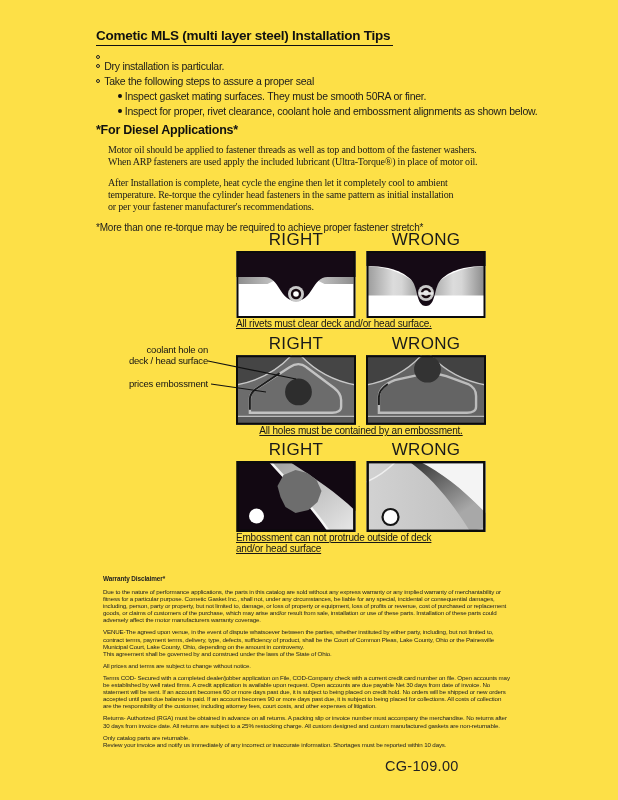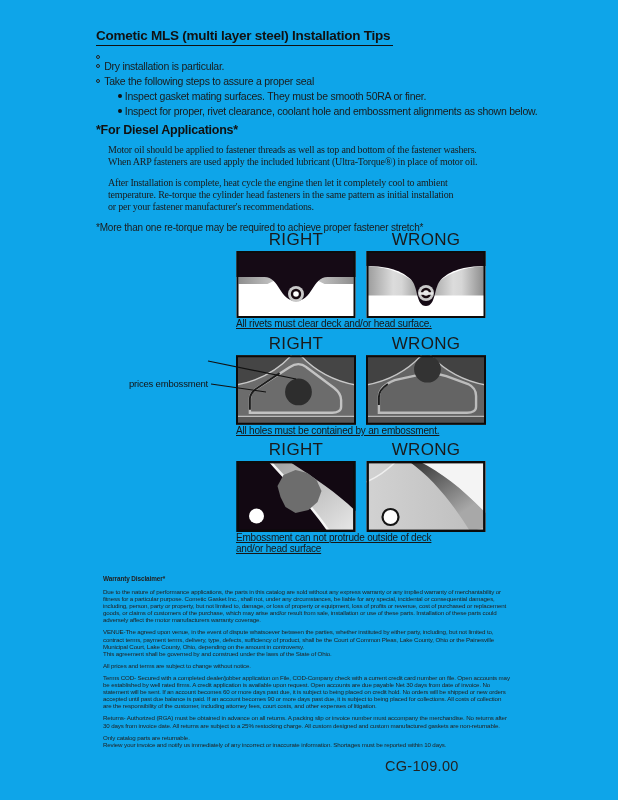--- a/index.html
+++ b/index.html
@@ -1,16 +1,16 @@
 <!DOCTYPE html>
 <html><head>
 <meta charset="utf-8">
 <style>
   html,body{margin:0;padding:0;background:#ffffff;}
-  .page{position:relative;width:618px;height:800px;background:#0ea5e9;overflow:hidden;
+  .page{position:relative;width:618px;height:800px;background:#fde047;overflow:hidden;
         font-family:"Liberation Sans", sans-serif;color:#1b1b1b;}
 
   
   .main{position:absolute;left:96px;top:26px;width:442px;}
   .title{font-size:13.5px;font-weight:bold;letter-spacing:-0.25px;color:#111;
          display:inline-block;border-bottom:1.7px solid #111;padding:0 3px 1.5px 0;margin:0 0 4px 0;}
   .tip{display:flex;font-size:10.5px;line-height:15px;letter-spacing:-0.25px;color:#1a1a1a;}
   .tip.sub{margin-left:22px;}
   .marker-o{box-sizing:border-box;flex:none;width:4.2px;height:4.2px;border:1px solid #222;
             border-radius:50%;margin:5px 4px 0 0;}
@@ -18,21 +18,21 @@
   .h2{font-size:12.5px;font-weight:bold;letter-spacing:-0.25px;color:#111;margin:4px 0 7px 0;}
   .para{font-size:10px;line-height:12px;letter-spacing:-0.2px;margin:0 0 9px 12px;white-space:pre-line;font-family:Liberation Serif, serif;}
   .note{font-size:10px;line-height:12px;letter-spacing:-0.2px;margin:1px 0 0 0;}
 
   
   .diagrams{position:absolute;left:236px;top:230px;width:250px;}
   .dg-headers{display:flex;gap:10px;font-size:17px;letter-spacing:0.3px;color:#1a1a1a;}
   .dg-headers span{width:120px;text-align:center;}
   .dg-images{display:flex;gap:10px;margin-top:1px;}
   .dg-caption{font-size:10px;letter-spacing:-0.2px;color:#161616;margin-top:0;line-height:11px;white-space:pre-line;text-decoration:underline;}
-  .dg-caption.center{}
+  .dg-caption.center{text-align:center;}
   .row2{margin-top:5px;}
   .row3{margin-top:4px;}
 
   
   .lbl{position:absolute;font-size:9.5px;line-height:10.5px;letter-spacing:-0.2px;color:#141414;
        text-align:right;white-space:pre-line;}
   .lbl-coolant{left:108px;top:345px;width:100px;}
   .lbl-emboss{left:98px;top:379px;width:110px;}
   .leaders{position:absolute;left:206px;top:354px;z-index:5;}
 
@@ -205,20 +205,22 @@
           <path d="M30,0 C21,9 11,16 0,21" fill="none" stroke="#efefef" stroke-width="1.5"></path>
           <circle cx="24" cy="56" r="8" fill="#ffffff" stroke="#151515" stroke-width="2.2"></circle>
           <rect x="1.2" y="1.2" width="116.6" height="68.6" fill="none" stroke="#0b0b0b" stroke-width="2.4"></rect>
         </svg>
       </div>
       <div class="dg-caption">Embossment can not protrude outside of deck
 and/or head surface</div>
     </div>
   </div>
 
+  <div class="lbl lbl-coolant">coolant hole on
+deck / head surface</div>
   <div class="lbl lbl-emboss">prices embossment</div>
   <svg class="leaders" width="100" height="42">
     <line x1="2" y1="7" x2="90" y2="25" stroke="#111111" stroke-width="1.1"></line>
     <line x1="5" y1="30" x2="60" y2="38" stroke="#111111" stroke-width="1.1"></line>
   </svg>
 
   <div class="disclaimer">
     <div class="disc-h">Warranty Disclaimer*</div>
     <p class="disc-p">Due to the nature of performance applications, the parts in this catalog are sold without any express warranty or any implied warranty of merchantability or
 fitness for a particular purpose.  Cometic Gasket Inc., shall not, under any circumstances, be liable for any special, incidental or consequential damages,

